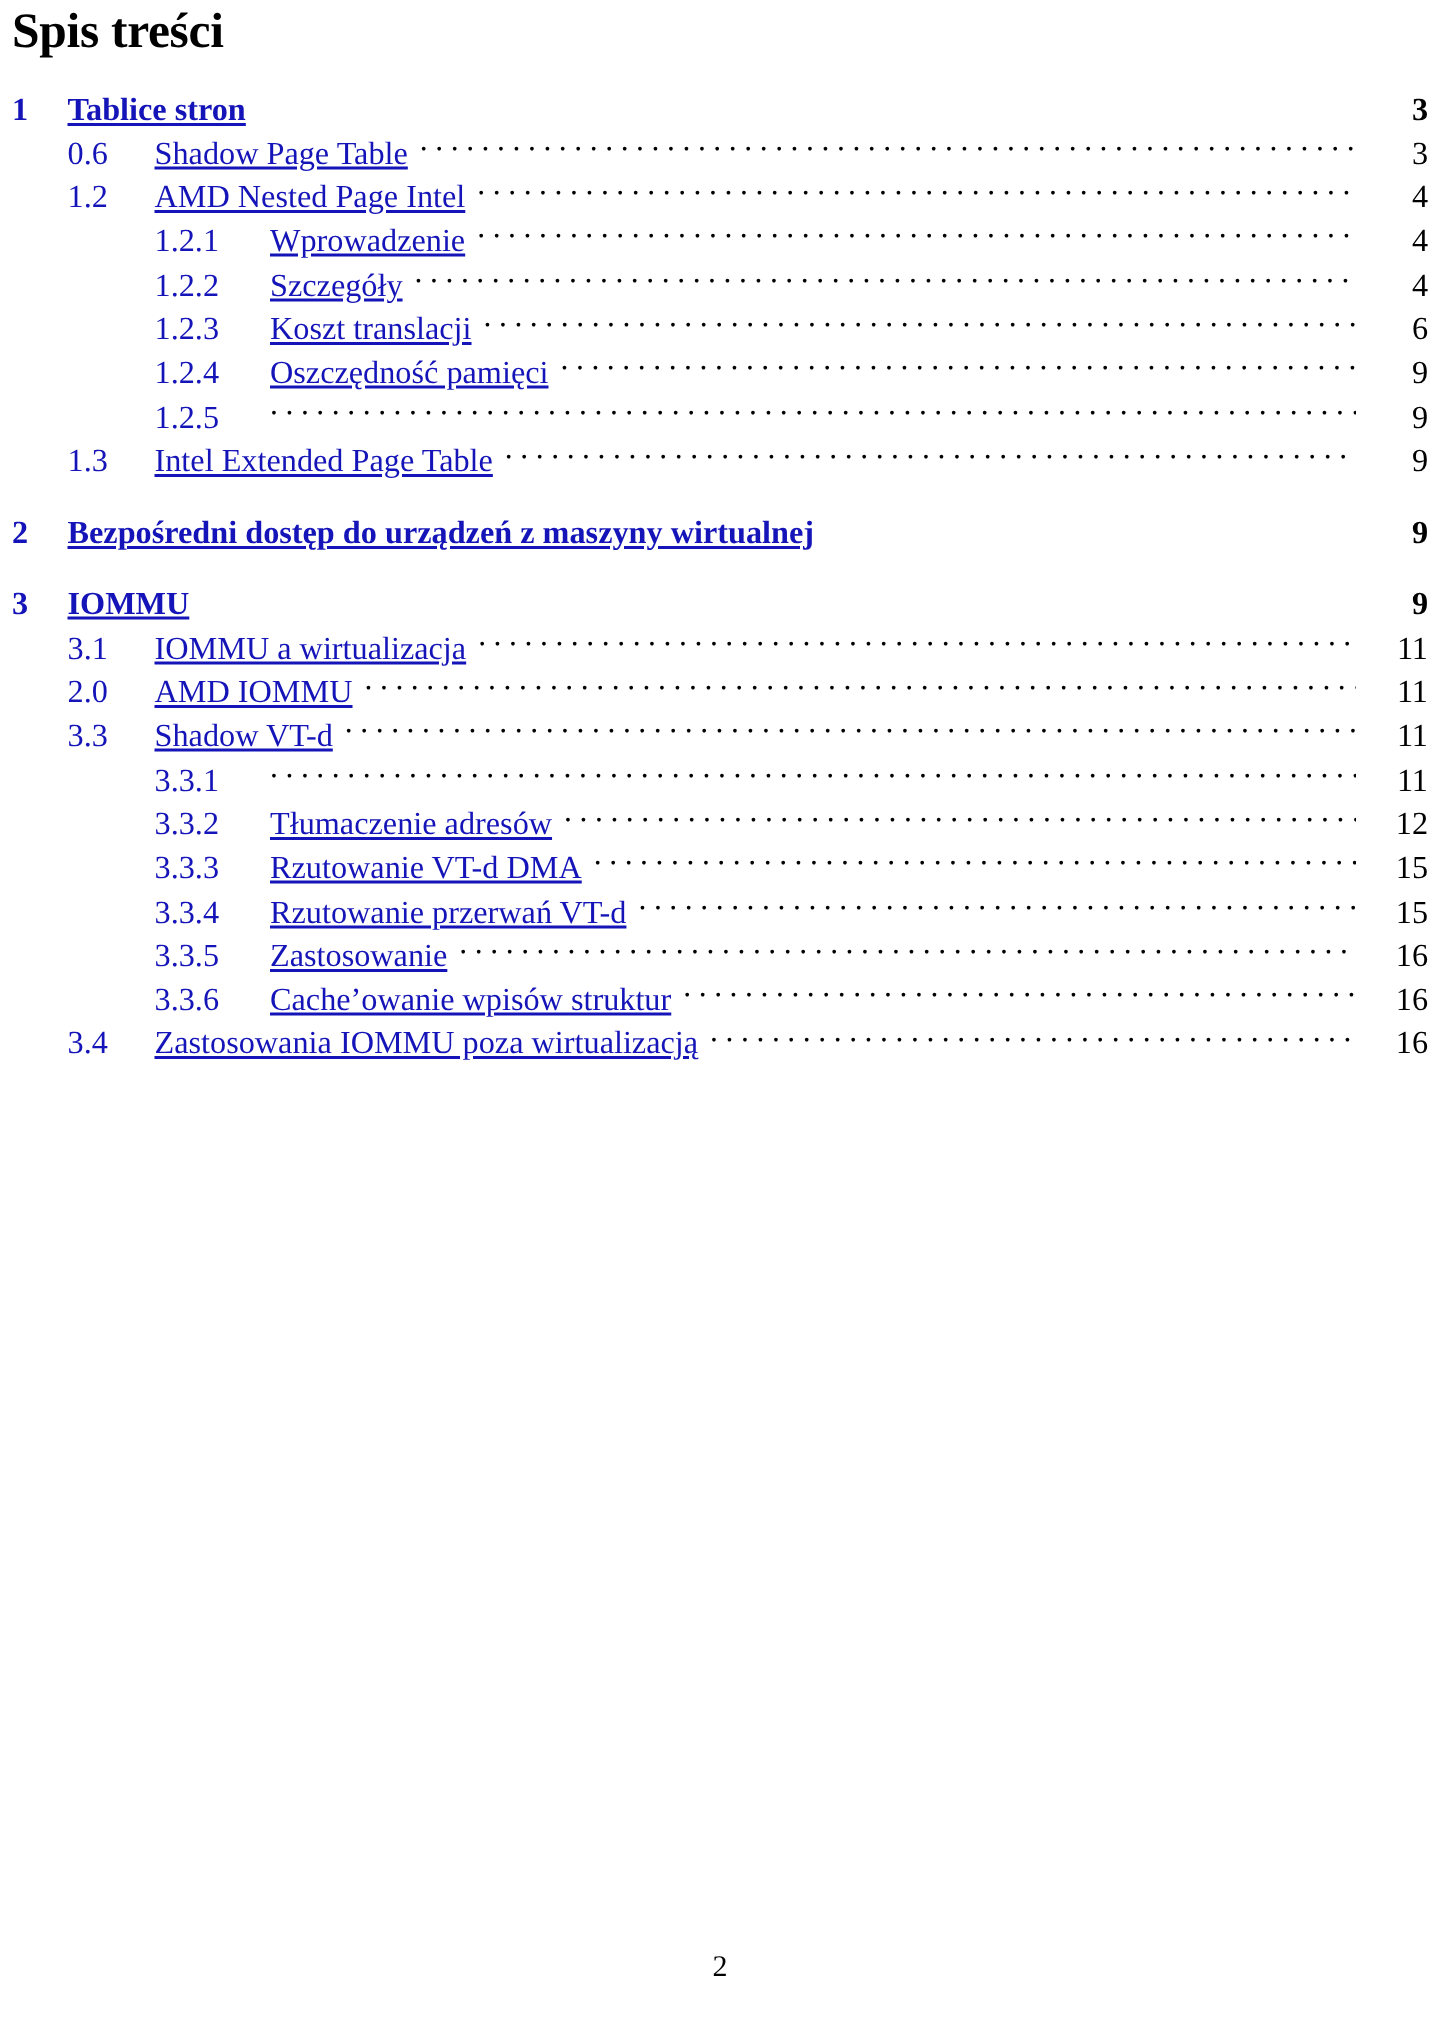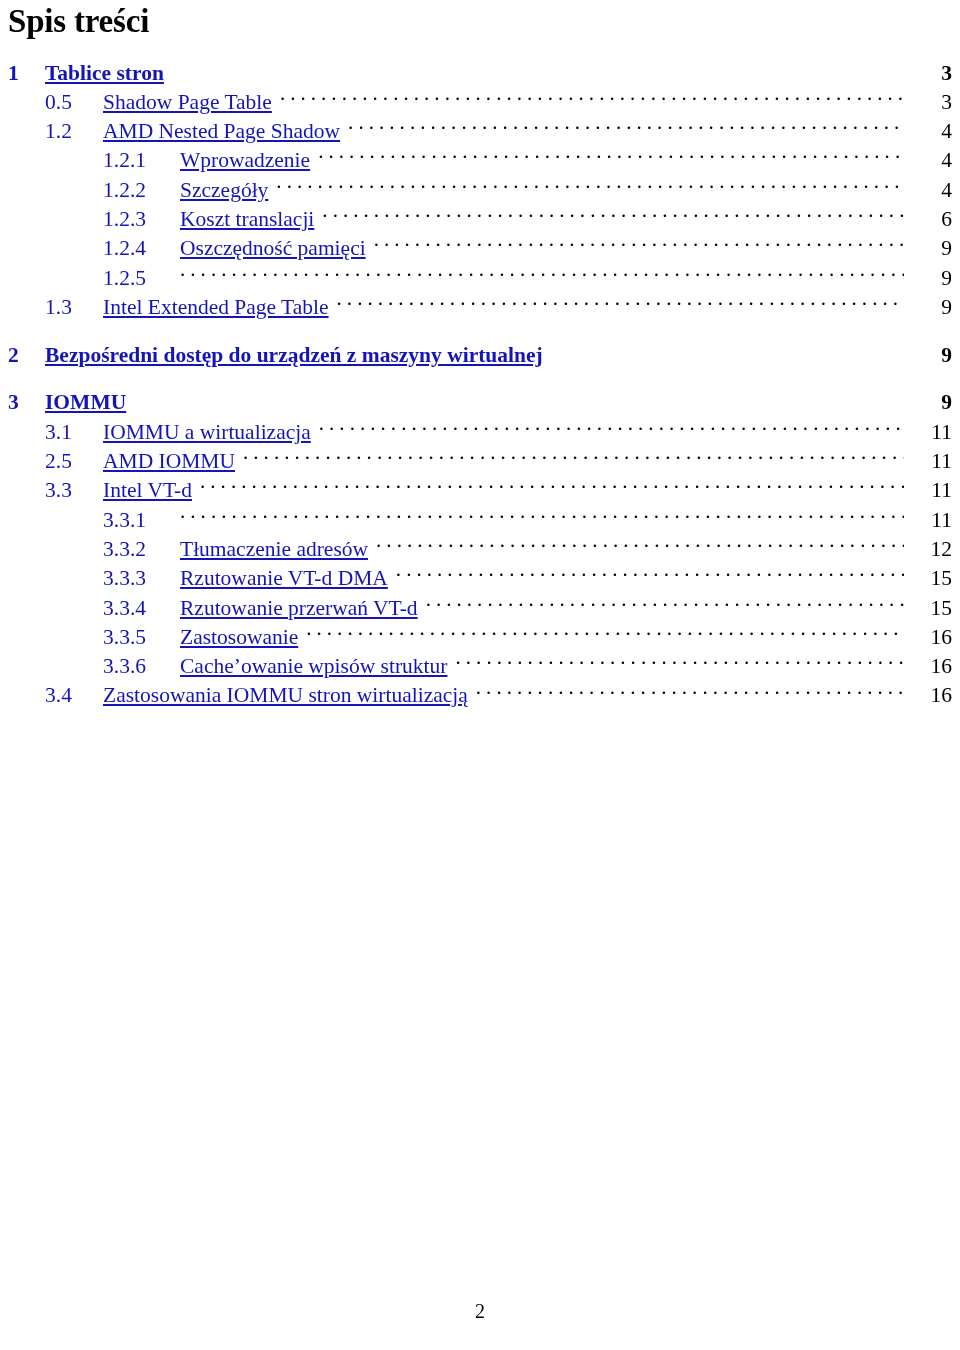--- a/index.html
+++ b/index.html
@@ -139,30 +139,30 @@
   <div class="toc-title">Spis treści</div>
 
   <div class="toc-list">
       <div class="entry lvl1">
         <span class="num">1</span>
         <span class="label">Tablice stron</span>
         <span class="leader"></span>
         <span class="pageno">3</span>
       </div>
       <div class="entry lvl2">
-        <span class="num">0.5</span>
+        <span class="num">0.6</span>
         <span class="label">Shadow Page Table</span>
         <span class="leader">
           <span class="dots">.................................................................................................................................</span>
         </span>
         <span class="pageno">3</span>
       </div>
       <div class="entry lvl2">
         <span class="num">1.2</span>
-        <span class="label">AMD Nested Page Shadow</span>
+        <span class="label">AMD Nested Page Intel</span>
         <span class="leader">
           <span class="dots">.................................................................................................................................</span>
         </span>
         <span class="pageno">4</span>
       </div>
       <div class="entry lvl3">
         <span class="num">1.2.1</span>
         <span class="label">Wprowadzenie</span>
         <span class="leader">
           <span class="dots">.................................................................................................................................</span>
@@ -222,30 +222,30 @@
       </div>
       <div class="entry lvl2">
         <span class="num">3.1</span>
         <span class="label">IOMMU a wirtualizacja</span>
         <span class="leader">
           <span class="dots">.................................................................................................................................</span>
         </span>
         <span class="pageno">11</span>
       </div>
       <div class="entry lvl2">
-        <span class="num">2.5</span>
+        <span class="num">2.0</span>
         <span class="label">AMD IOMMU</span>
         <span class="leader">
           <span class="dots">.................................................................................................................................</span>
         </span>
         <span class="pageno">11</span>
       </div>
       <div class="entry lvl2">
         <span class="num">3.3</span>
-        <span class="label">Intel VT-d</span>
+        <span class="label">Shadow VT-d</span>
         <span class="leader">
           <span class="dots">.................................................................................................................................</span>
         </span>
         <span class="pageno">11</span>
       </div>
       <div class="entry lvl3">
         <span class="num">3.3.1</span>
         <span class="leader">
           <span class="dots">.................................................................................................................................</span>
         </span>
@@ -286,21 +286,21 @@
       <div class="entry lvl3">
         <span class="num">3.3.6</span>
         <span class="label">Cache’owanie wpisów struktur</span>
         <span class="leader">
           <span class="dots">.................................................................................................................................</span>
         </span>
         <span class="pageno">16</span>
       </div>
       <div class="entry lvl2">
         <span class="num">3.4</span>
-        <span class="label">Zastosowania IOMMU stron wirtualizacją</span>
+        <span class="label">Zastosowania IOMMU poza wirtualizacją</span>
         <span class="leader">
           <span class="dots">.................................................................................................................................</span>
         </span>
         <span class="pageno">16</span>
       </div>
     </div>
 
   <div class="footer-pageno">2</div>
 
 </div>

